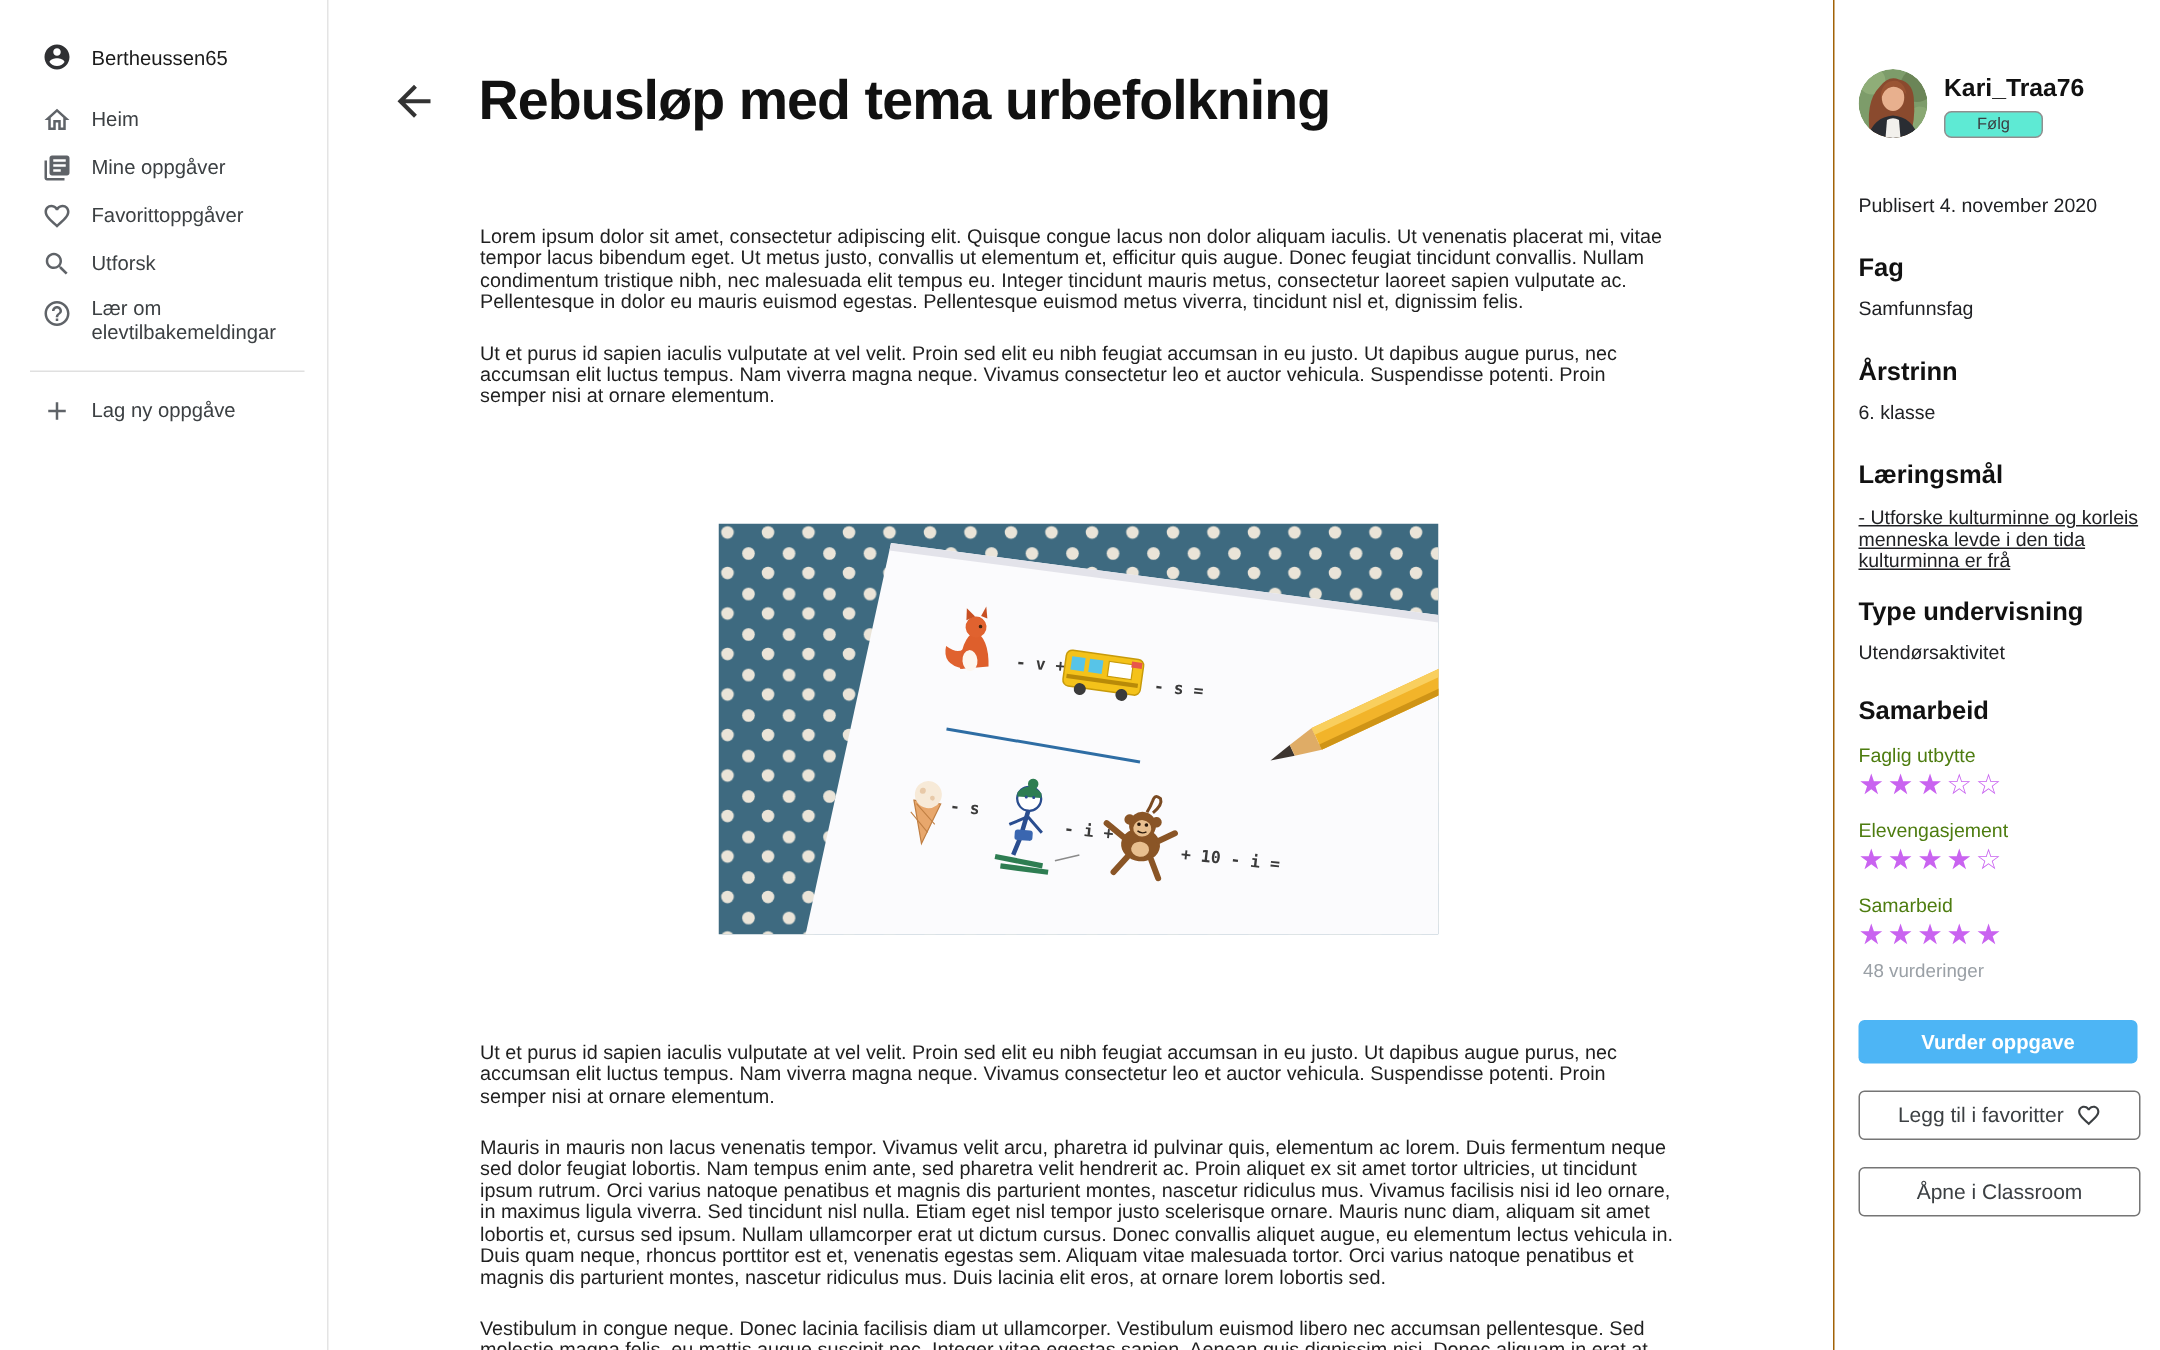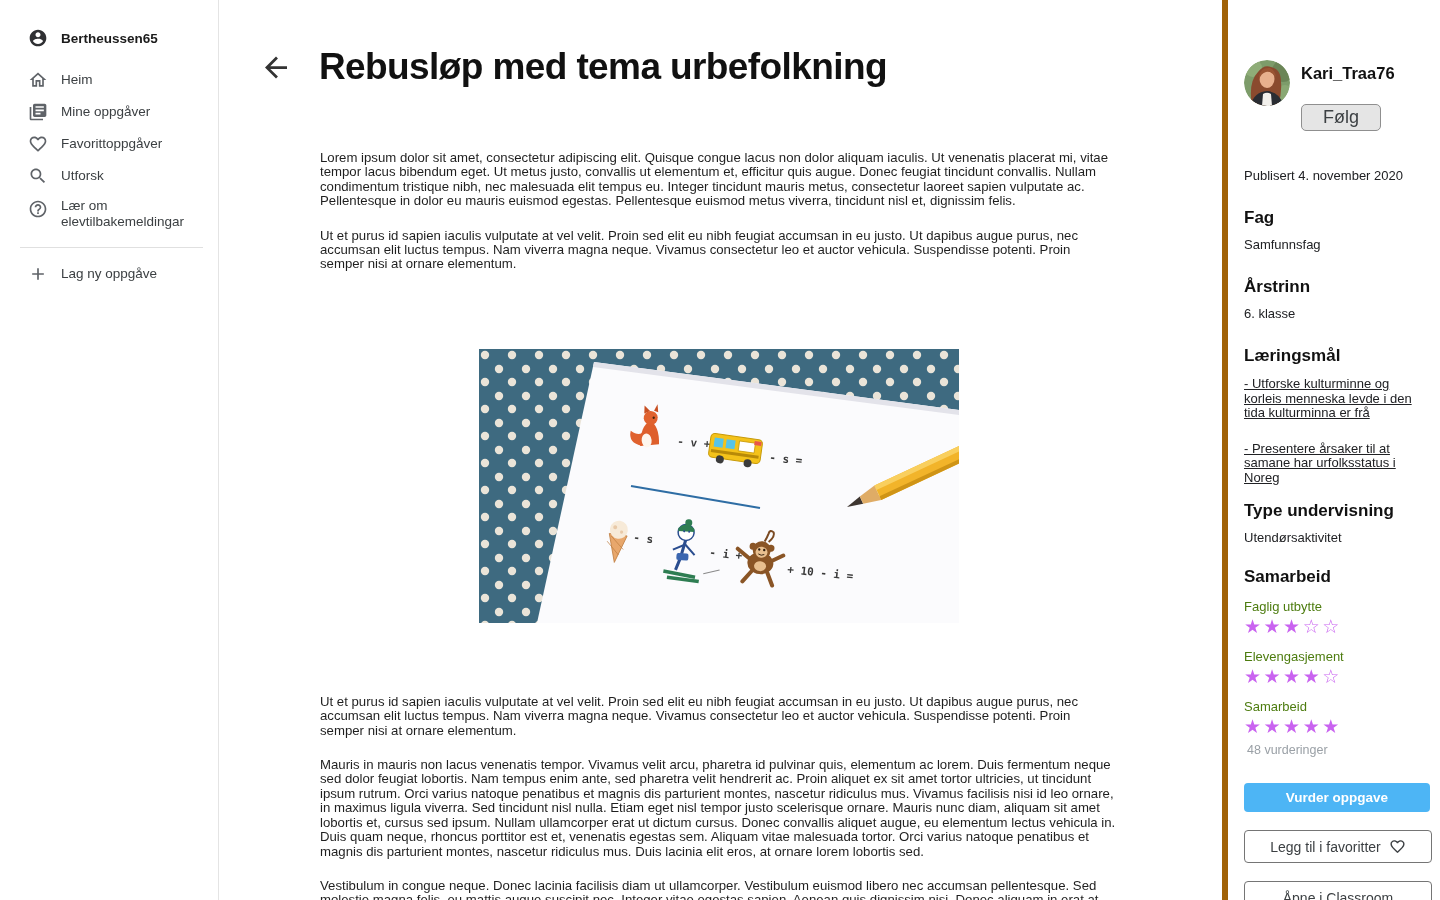--- a/index.html
+++ b/index.html
@@ -4,43 +4,43 @@
 <style>
   * { margin:0; padding:0; box-sizing:border-box; }
   html,body { width:1440px; height:900px; overflow:hidden; background:#fff;
               font-family:"Liberation Sans", sans-serif; color:#202124; }
   .app { display:flex; width:1440px; height:900px; }
 
   
   .sidebar-left { width:219px; flex:0 0 219px; border-right:1px solid #e4e4e4;
                   padding:28px 12px 0 28px; }
   .user-row { display:flex; align-items:center; gap:13px; margin-bottom:16px; cursor:pointer; }
-  .user-row .uname { font-weight:bold; font-size:13.5px; color:#1b1b1b;text-align:center; }
+  .user-row .uname { font-weight:normal; font-size:13.5px; color:#1b1b1b;text-align:center; }
   .nav-item { display:flex; align-items:center; gap:13px; padding:6px 0; cursor:pointer; }
   .nav-item .lbl { font-size:13.5px; color:#3c4043; line-height:1.15; }
   .nav-item svg, .user-row svg { flex:0 0 20px; }
   .side-divider { border:none; border-top:1px solid #e0e0e0; margin:12px 8px 10px -8px; width:183px; }
 
   
   .content { flex:1 1 auto; padding:46px 0 0 0; }
   .title-row { display:flex; align-items:center; gap:23px; margin-left:37px; }
   .back-btn { width:40px; height:33px; cursor:pointer; display:flex; align-items:center; }
   .page-title { font-size:37px; font-weight:bold; letter-spacing:-0.6px; color:#111; }
   .article { width:797px; margin:63px 0 0 101px; }
   .article p { font-size:13.2px; line-height:14.4px; color:#1f1f1f; margin-bottom:20px; }
   figure.rebus { width:480px; margin:77px auto 72px auto; }
   figure.rebus svg { display:block; }
 
   
-  .sidebar-right { width:218px; flex:0 0 218px; border-left:6px solid #a16207;
-                   padding:60px 14px 0 16px; }
+  .sidebar-right { width:218px; flex:0 0 218px; border-left:1px solid #a16207;
+                   padding:46px 14px 0 16px; }
   .profile { display:flex; gap:11px; }
   .avatar { width:46px; height:46px; border-radius:50%; overflow:hidden; flex:0 0 46px; cursor:pointer; }
   .author-name { font-size:16.5px; font-weight:bold; color:#111; margin-top:4px; }
-  .follow-btn { margin-top:21px; font-size:18px; color:#3c4043; background:#e5e5e5;
+  .follow-btn { margin-top:5px; font-size:11px; color:#3c4043; background:#5eead4;
                 border:1px solid #8f8f8f; border-radius:5px; padding:2px 21px; cursor:pointer;
                 font-family:"Liberation Sans", sans-serif; }
   .published { font-size:13px; margin-top:37px; color:#202124; }
   .meta-h { font-size:17px; font-weight:bold; color:#111; margin-top:25px; }
   .meta-v { font-size:13px; margin-top:9px; color:#202124; }
   .goal { font-size:13px; line-height:14.5px; margin-top:11px; color:#202124;text-decoration:underline; }
   .goal + .goal { margin-top:21px; }
   .rate-label { font-size:13px; margin-top:12px; color:#4d7c0f; }
   .stars { font-size:19px; line-height:20px; letter-spacing:2.5px; margin-top:3px; }
   .star { color:var(--star-purple,#c963f0); }
@@ -258,21 +258,20 @@
     <div class="published">Publisert 4. november 2020</div>
 
     <div class="meta-h">Fag</div>
     <div class="meta-v">Samfunnsfag</div>
 
     <div class="meta-h">Årstrinn</div>
     <div class="meta-v">6. klasse</div>
 
     <div class="meta-h">Læringsmål</div>
     <div class="goal">- Utforske kulturminne og korleis menneska levde i den tida kulturminna er frå</div>
-    <div class="goal">- Presentere årsaker til at samane har urfolksstatus i Noreg</div>
 
     <div class="meta-h" style="margin-top:16px;">Type undervisning</div>
     <div class="meta-v">Utendørsaktivitet</div>
 
     <div class="meta-h" style="margin-top:22px;">Samarbeid</div>
 
     <div class="rate-label">Faglig utbytte</div>
     <div class="stars"><span class="star">★</span><span class="star">★</span><span class="star">★</span><span class="star">☆</span><span class="star">☆</span></div>
 
     <div class="rate-label">Elevengasjement</div>

